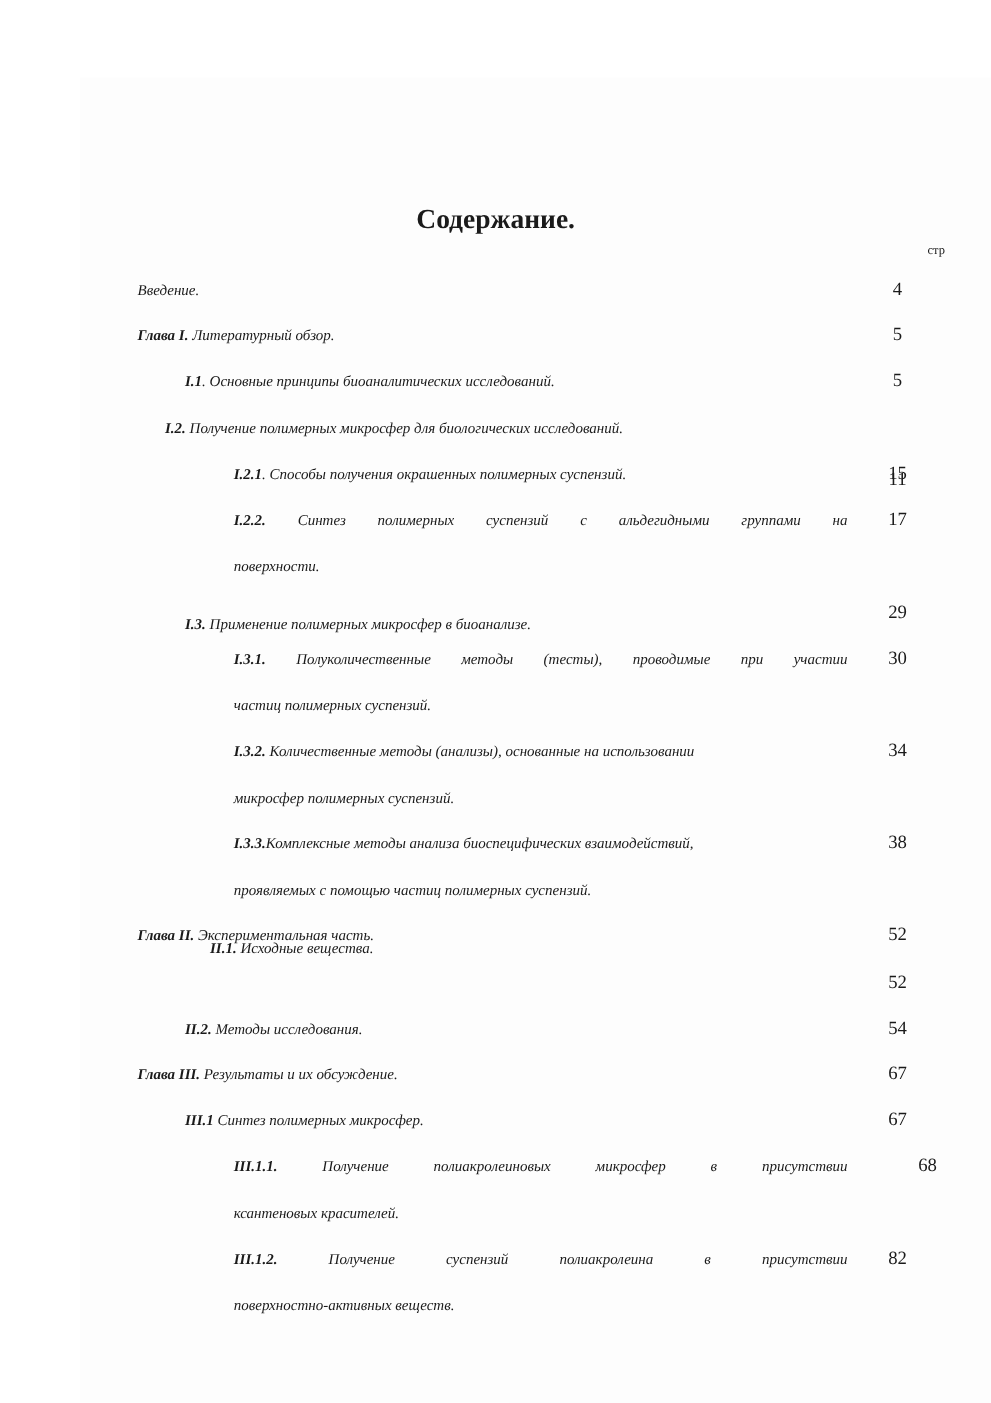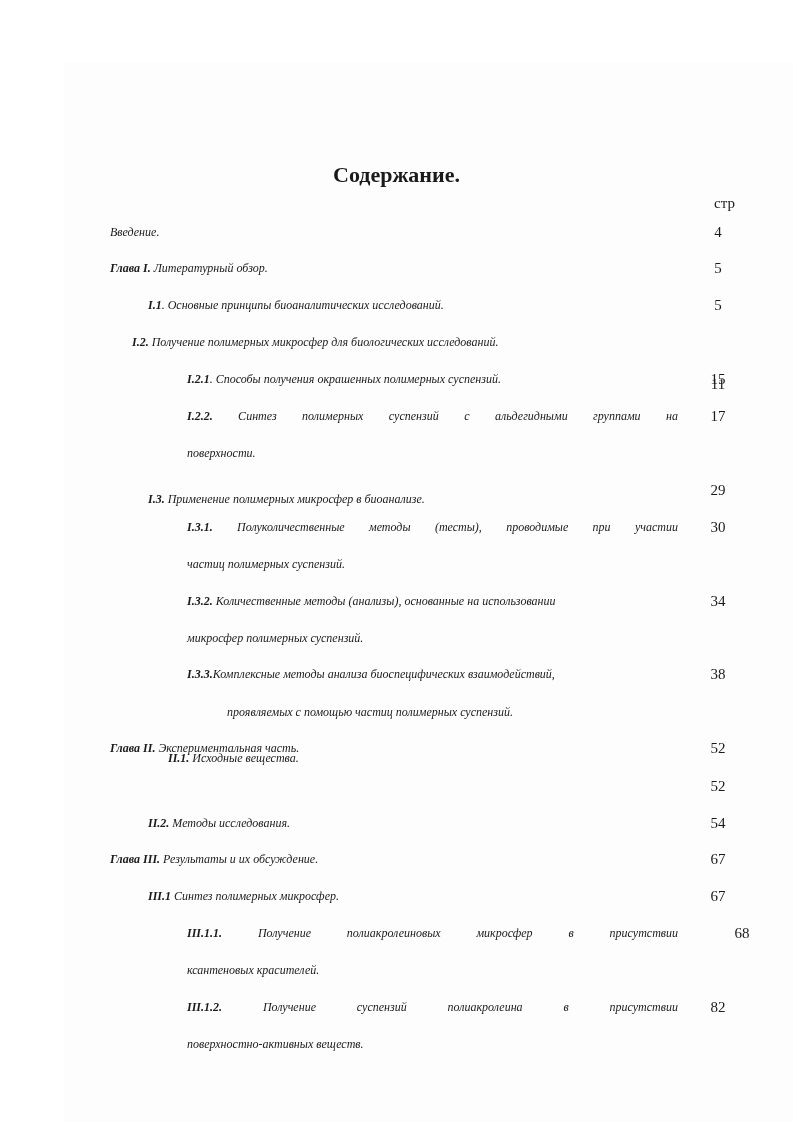--- a/index.html
+++ b/index.html
@@ -27,23 +27,23 @@
       position: absolute;
       left: 0;
       width: 793px;
       top: 162px;
       text-align: center;
       font-size: 22px;
       font-weight: bold;
     }
     .page-hdr {
       position: absolute;
-      left: 714px;
+      left: 742px;
       top: 195px;
-      font-size: 15px;
+      font-size: 10px;
     }
     .row {
       position: absolute;
       font-size: 12px;
       line-height: 20px;
       white-space: nowrap;
       font-style: italic;
     }
     .row .num {
       font-weight: bold;
@@ -114,21 +114,21 @@
 
 <div class="row" style="left:187px; top:591px;">
   <span class="num">I.3.2.</span><span> Количественные методы (анализы), основанные на использовании</span>
 </div>
 <div class="row" style="left:187px; top:628px;">микросфер полимерных суспензий.</div>
 <div class="pg" style="top:591px;">34</div>
 
 <div class="row" style="left:187px; top:664px;">
   <span class="num">I.3.3.</span><span>Комплексные методы анализа биоспецифических взаимодействий,</span>
 </div>
-<div class="row" style="left:187px; top:702px;margin-left:40px;">проявляемых с помощью частиц полимерных суспензий.</div>
+<div class="row" style="left:187px; top:702px;">проявляемых с помощью частиц полимерных суспензий.</div>
 <div class="pg" style="top:664px;">38</div>
 
 <div class="row" style="left:110px; top:738px;">
   <span class="num">Глава II.</span><span> Экспериментальная часть.</span>
 </div>
 <div class="pg" style="top:738px;">52</div>
 
 <div class="row" style="left:148px; top:748px;margin-left:20px;">
   <span class="num">II.1.</span><span> Исходные вещества.</span>
 </div>

